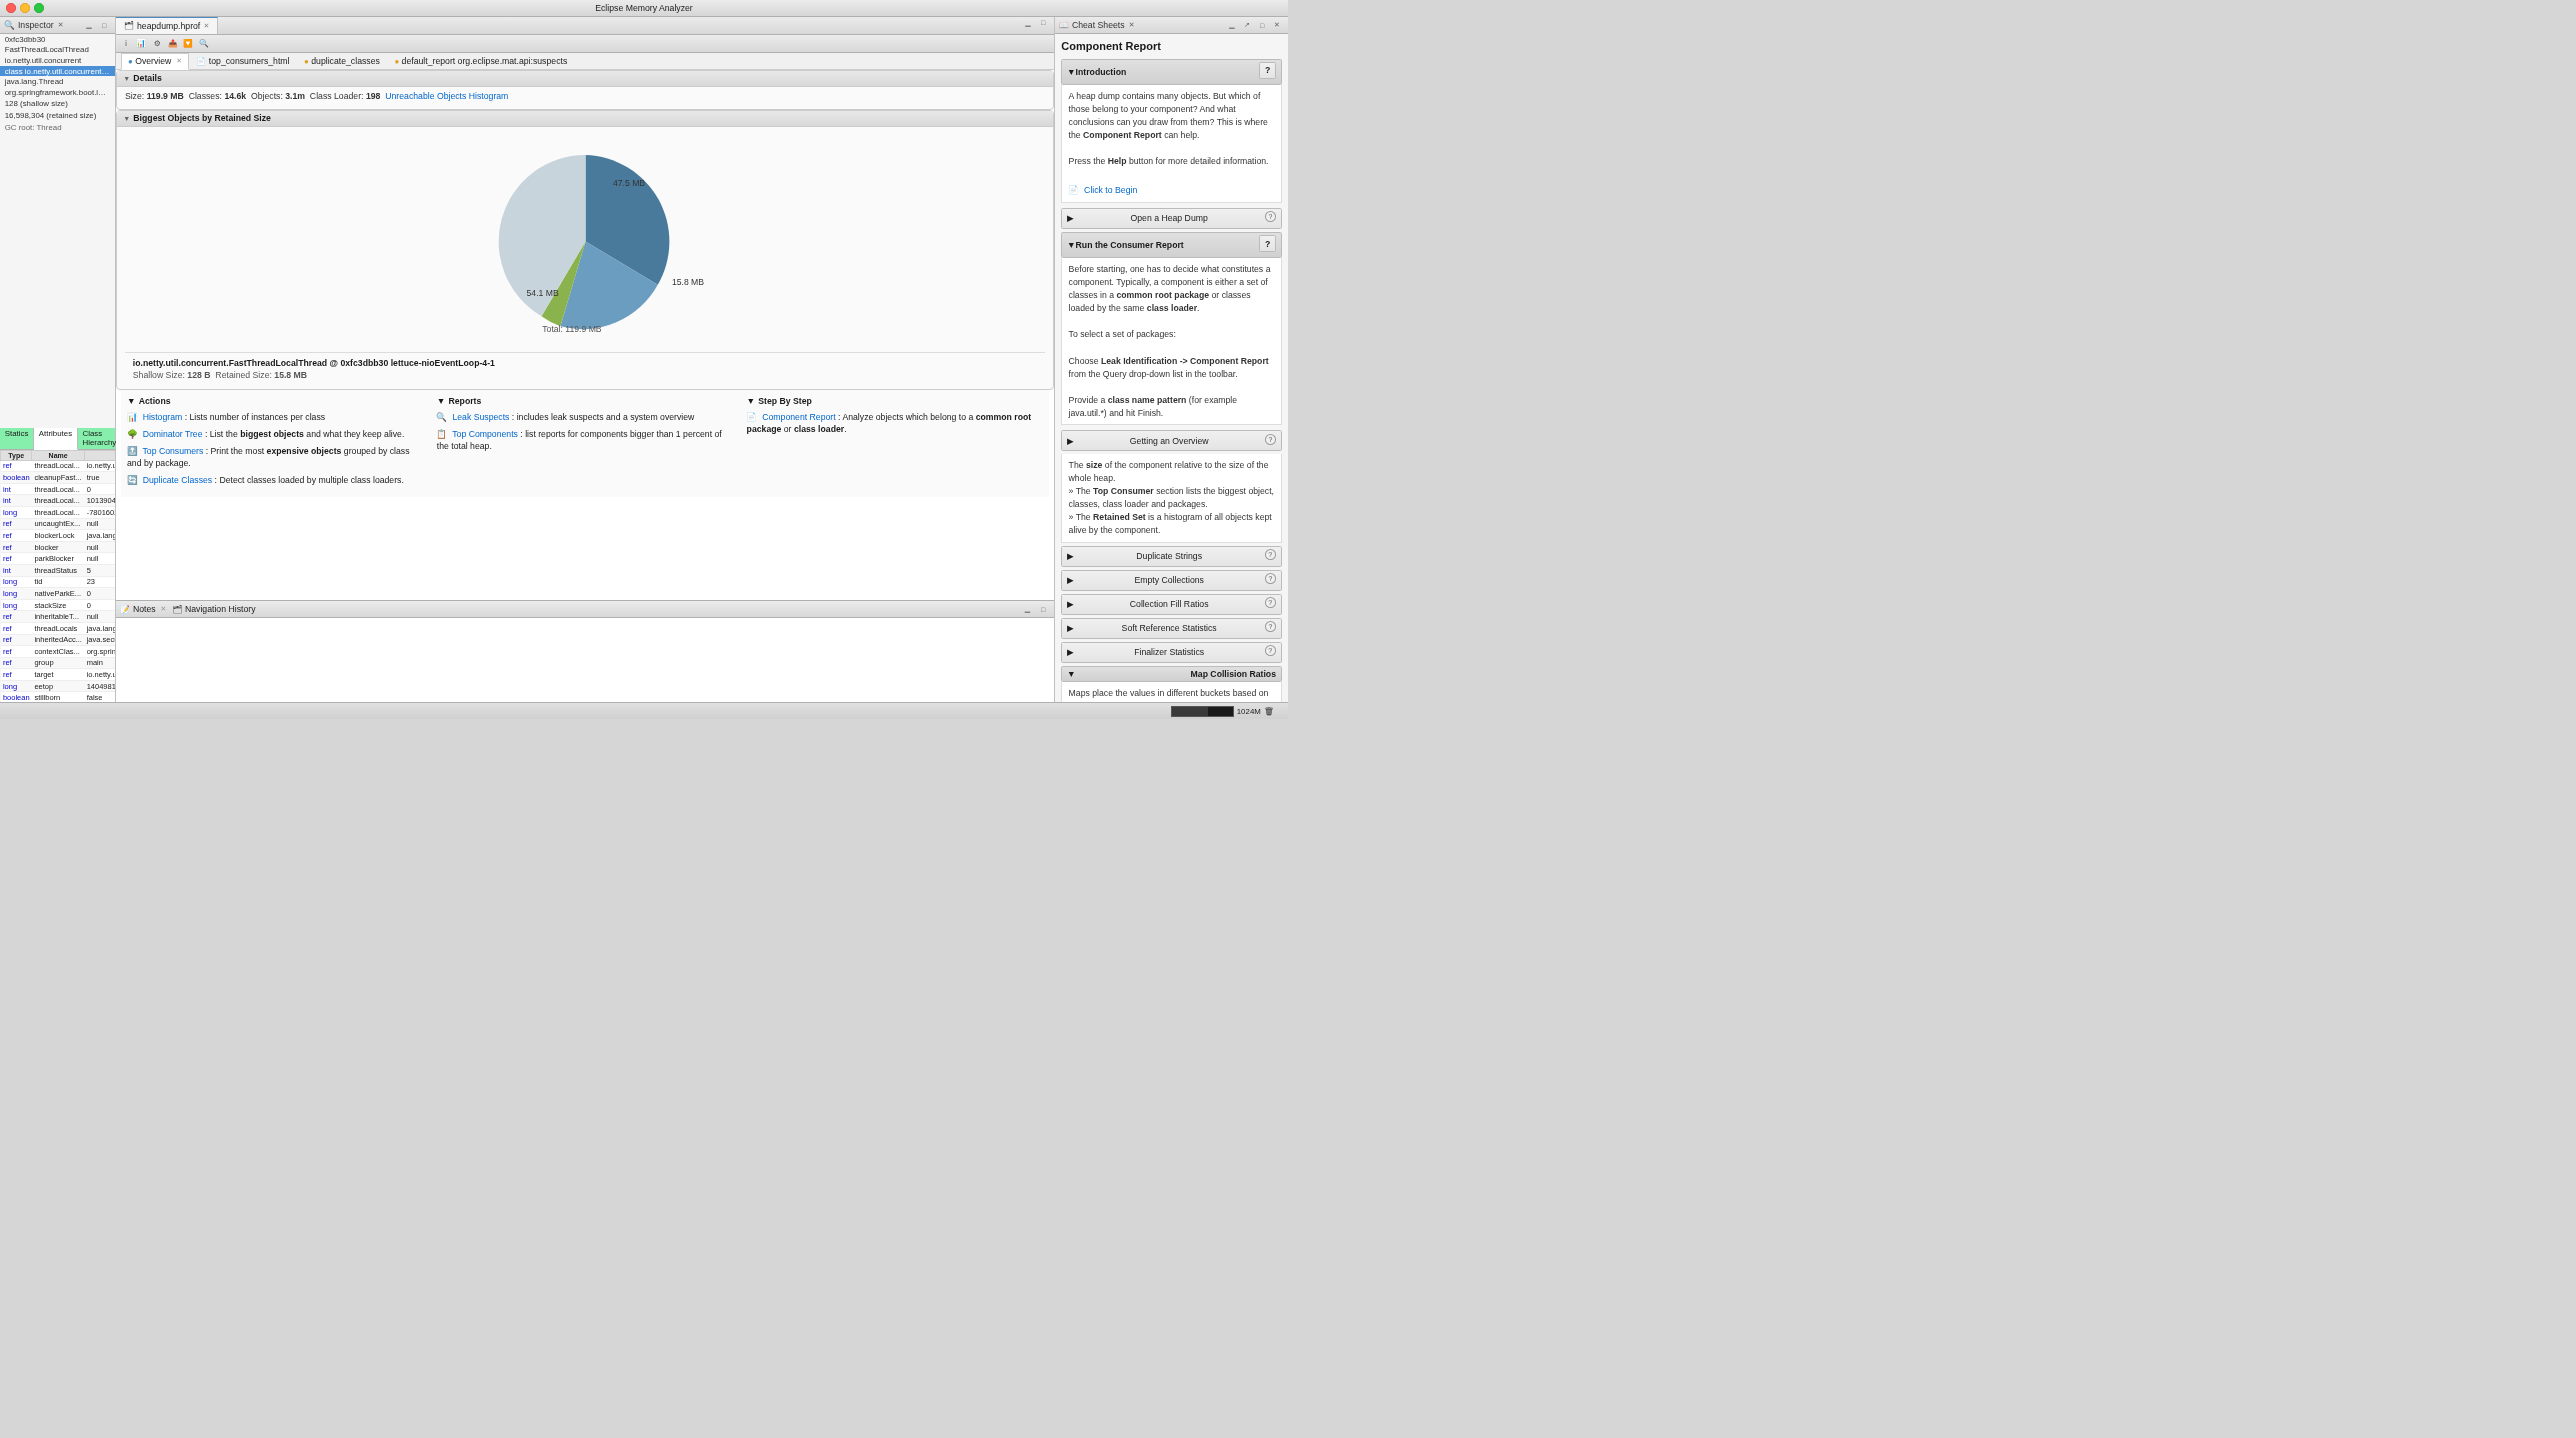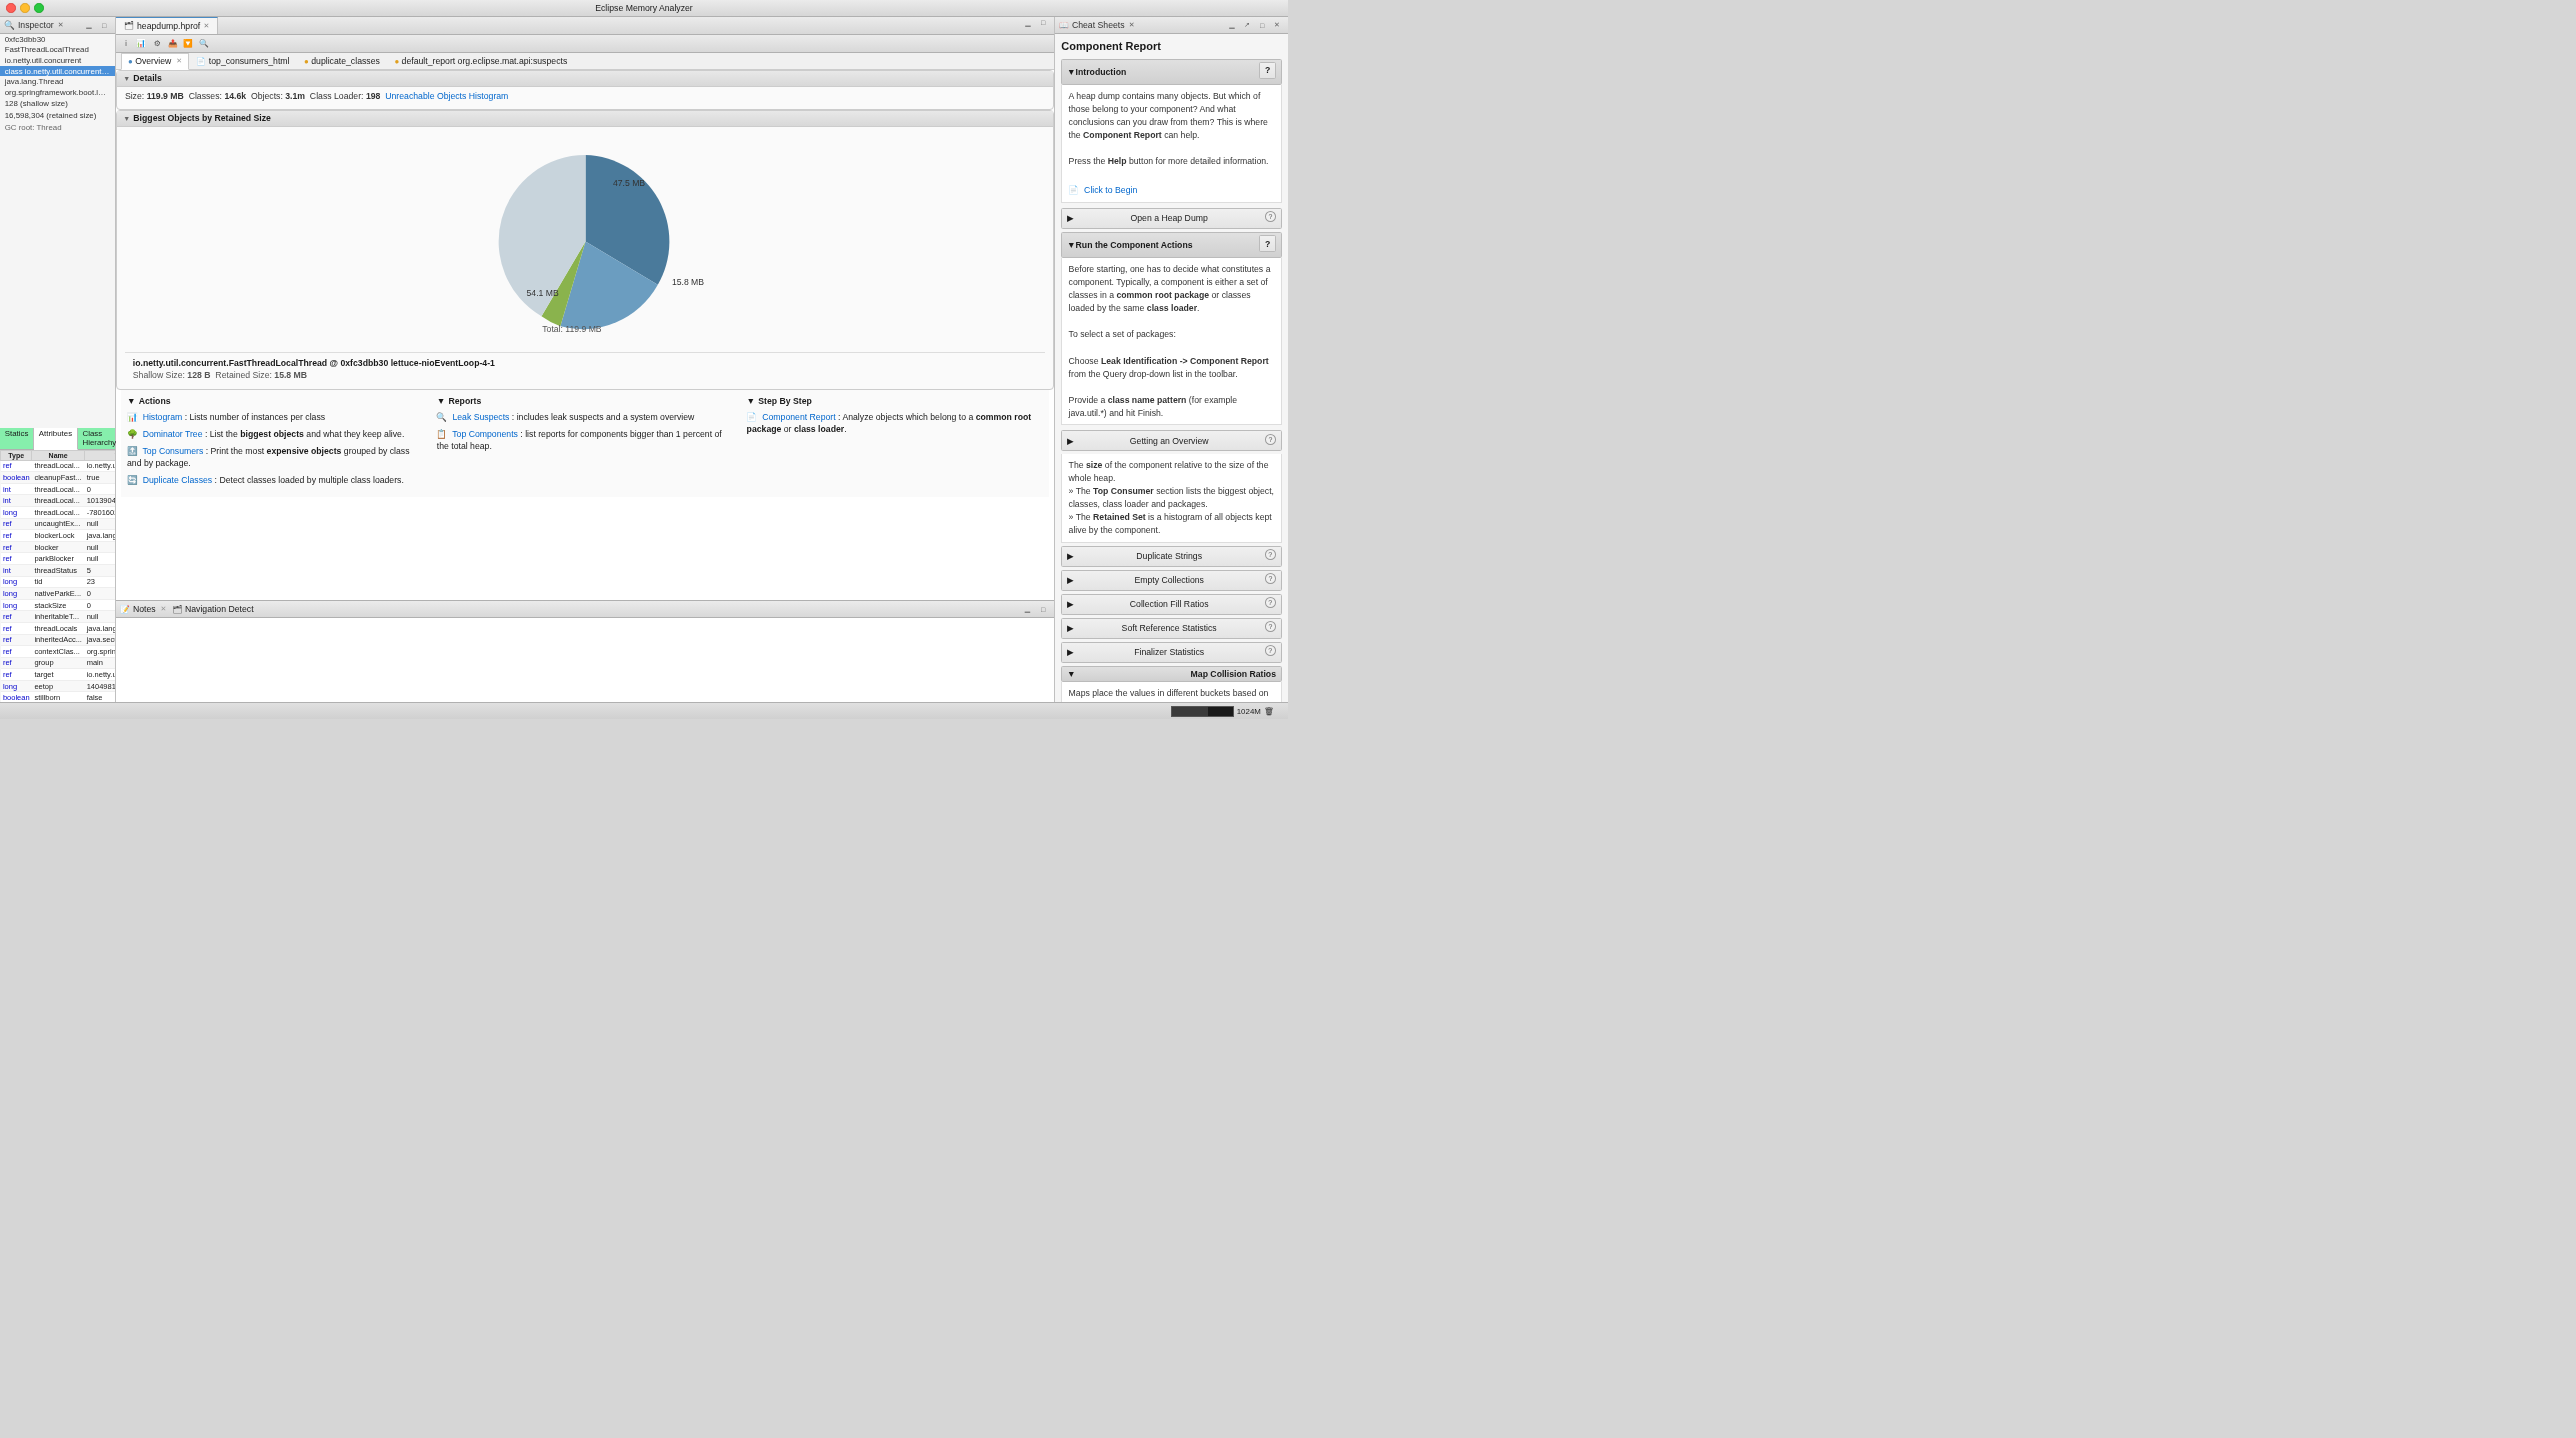--- a/index.html
+++ b/index.html
@@ -440,21 +440,21 @@
 
       <div class="notes-panel">
         <div class="notes-tab-bar">
           <div class="notes-tab">
             <span style="font-size:7.9px;">📝</span>
             <span>Notes</span>
             <span style="font-size:7px; color:#999; margin-left:2.4px;">✕</span>
           </div>
           <div class="notes-tab">
             <span style="font-size:7.9px;">🗂</span>
-            <span>Navigation Detect</span>
+            <span>Navigation History</span>
           </div>
           <div class="notes-toolbar-right">
             <div class="win-ctrl">▁</div>
             <div class="win-ctrl">□</div>
           </div>
         </div>
         <div class="notes-content"></div>
       </div>
     </div>
 
@@ -493,21 +493,21 @@
 
         <div class="cheat-collapsed">
           <span>▶</span>
           <span>Open a Heap Dump</span>
           <div class="cheat-collapsed help-btn">?</div>
         </div>
 
         <div class="cheat-section">
           <div class="cheat-section-header">
             <span>▼</span>
-            <span>Run the Component Actions</span>
+            <span>Run the Consumer Report</span>
             <div class="cheat-collapsed help-btn" style="margin-left:auto;">?</div>
           </div>
           <div class="cheat-section-body">
             Before starting, one has to decide what constitutes a component. Typically, a component is either a set of classes in a <b>common root package</b> or classes loaded by the same <b>class loader</b>.<br><br>
             To select a set of packages:<br><br>
             Choose <b>Leak Identification -&gt; Component Report</b> from the Query drop-down list in the toolbar.<br><br>
             Provide a <b>class name pattern</b> (for example java.util.*) and hit Finish.
           </div>
         </div>
 

